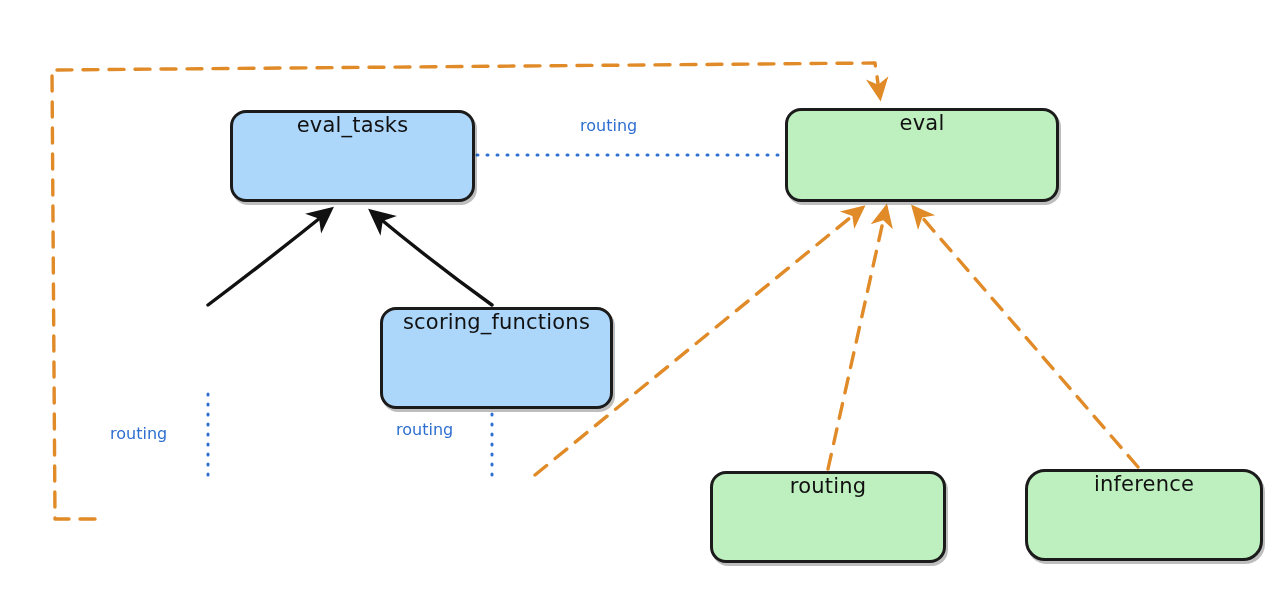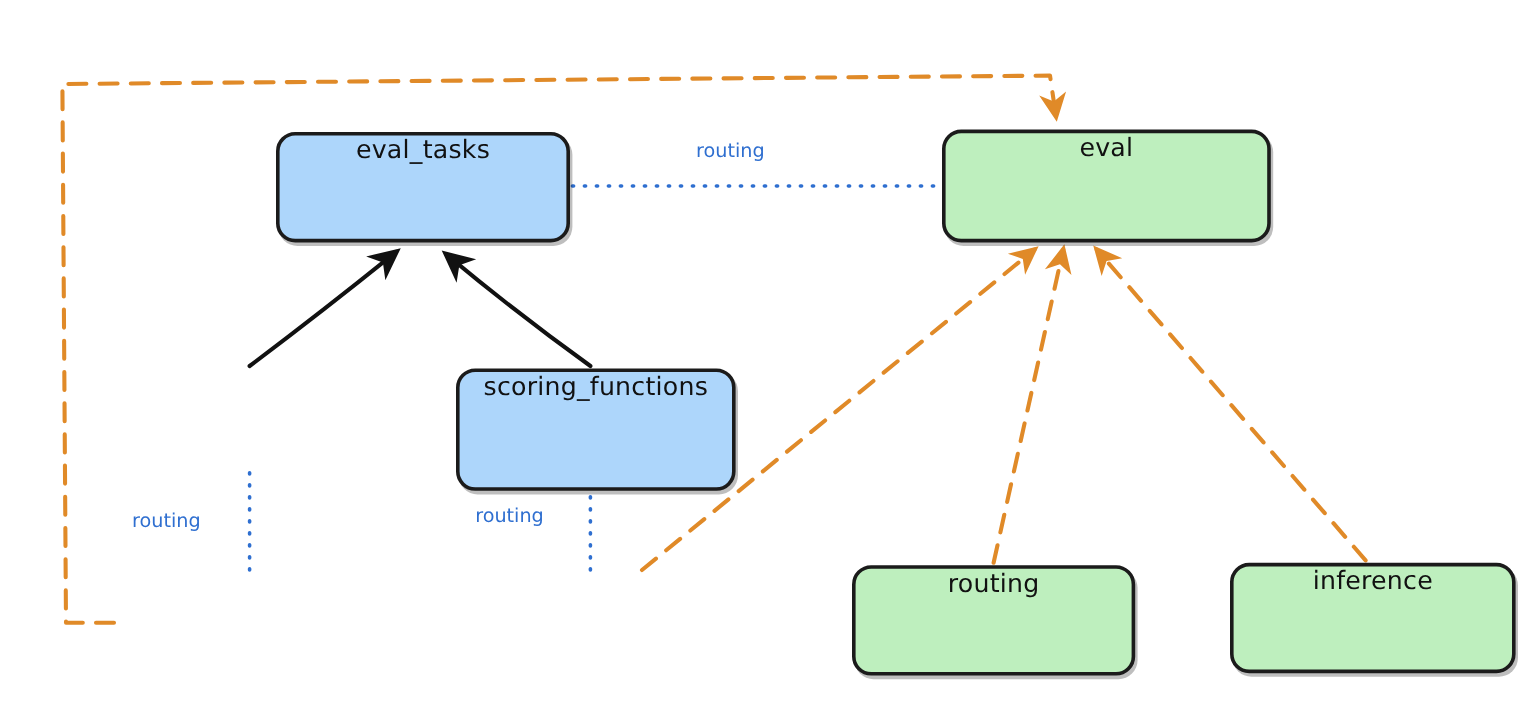--- a/index.html
+++ b/index.html
@@ -107,21 +107,21 @@
   <div class="node blue" style="left:380px; top:307px; width:233px; height:102px;">
     <span class="node-label">scoring_functions</span>
   </div>
 
 
 
   <div class="node green" style="left:710px; top:471px; width:236px; height:92px;">
     <span class="node-label">routing</span>
   </div>
 
-  <div class="node green" style="left:1025px; top:469px; width:238px; height:92px;">
+  <div class="node green" style="left:1025px; top:469px; width:238px; height:92px;border-radius:20px;">
     <span class="node-label">inference</span>
   </div>
 
   <div class="edge-label" style="left:580px; top:116px;">routing</div>
 
   <div class="edge-label" style="left:110px; top:424px;">routing</div>
 
   <div class="edge-label" style="left:396px; top:420px;">routing</div>
 
 </div>

